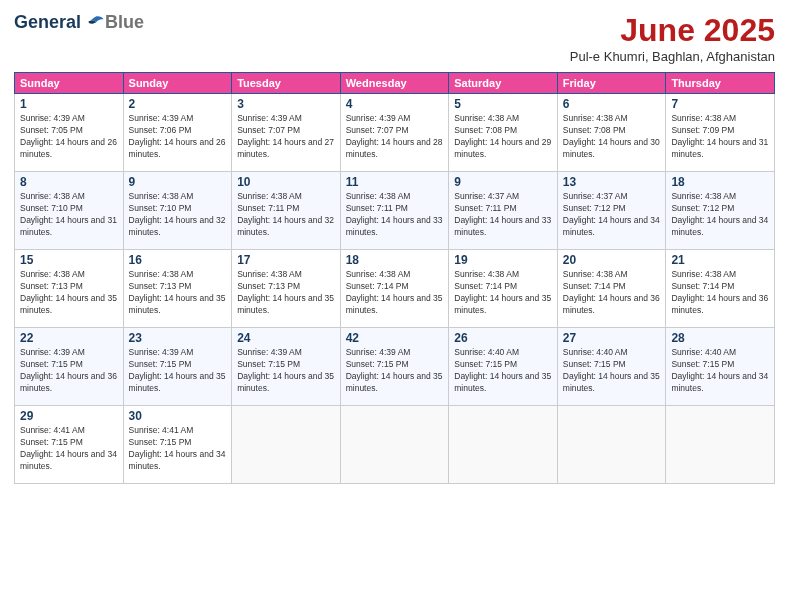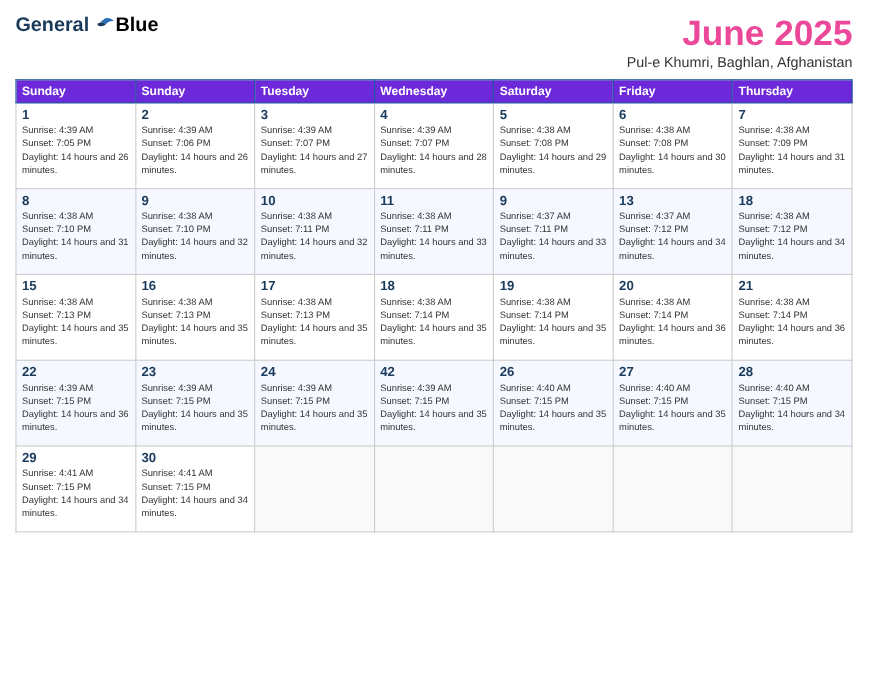--- a/index.html
+++ b/index.html
@@ -28,46 +28,46 @@
       align-items: flex-start;
     }
     .logo-text {
       display: flex;
       align-items: center;
       font-size: 18px;
       font-weight: bold;
       color: #1a3a5c;
     }
     .logo-text .blue {
-      color: #000000;
+      color: #737373;
     }
     .logo-bird {
       width: 22px;
       height: 18px;
       margin-left: 2px;
     }
     .title-block {
       text-align: right;
     }
     .month-title {
       font-size: 32px;
       font-weight: bold;
-      color: #ec4899;
+      color: #b91c1c;
     }
     .location {
       font-size: 13px;
       color: #333;
       padding-left: 28px;
     }
     .calendar {
       width: 100%;
       border-collapse: collapse;
     }
     .calendar th {
-      background: #6d28d9;
+      background: #ec4899;
       color: #fff;
       font-size: 11px;
       font-weight: bold;
       padding: 4px 5px;
       text-align: left;
       border: 1px solid #1a5a9a;
     }
     .calendar td {
       vertical-align: top;
       padding: 3px 5px;

